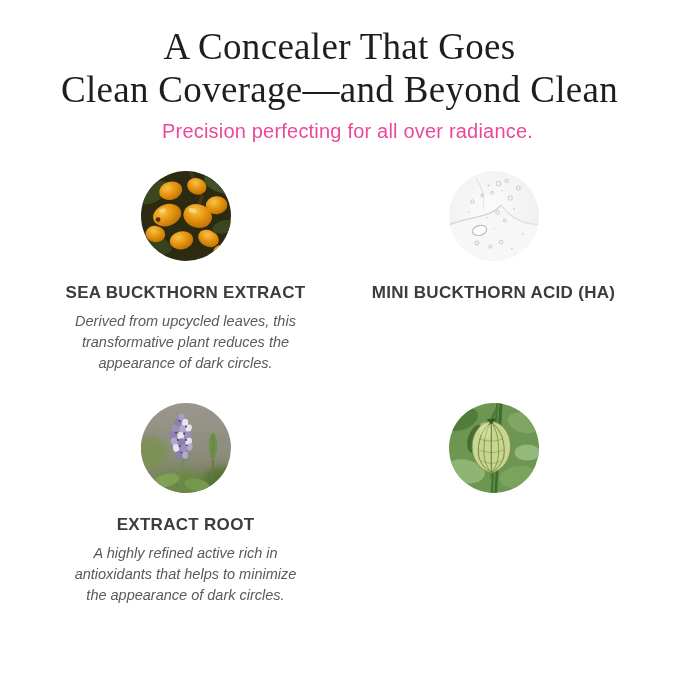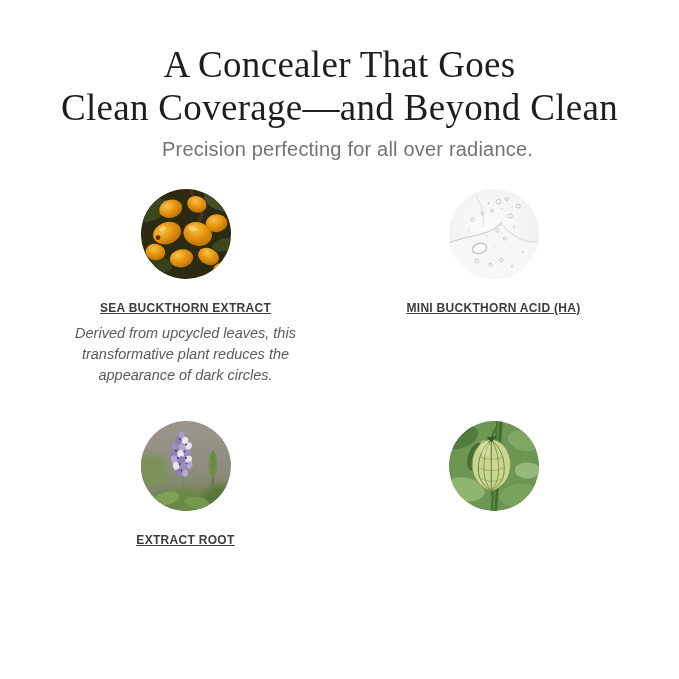--- a/index.html
+++ b/index.html
@@ -3,35 +3,35 @@
 <meta charset="utf-8">
 <style>
   html,body{margin:0;padding:0;background:#ffffff;}
   .page{
     width:679px;height:679px;
     background:#ffffff;
     font-family:"Liberation Sans","DejaVu Sans",sans-serif;
     overflow:hidden;
     box-sizing:border-box;
   }
-  .hero{ text-align:center; padding-top:44px; }
+  .hero{ text-align:center; padding-top:26px; }
   .hero h1{
     margin:0;
     font-family:"Liberation Serif","DejaVu Serif",serif;
     font-weight:400;
     font-size:37px;
     line-height:1.16;
     color:#1e1e1e;
     letter-spacing:0.3px;
   }
   .hero h1 span{ display:block; }
   .subtitle{
     margin:8px 0 0 16px;
     font-size:20px;
-    color:#737373;
+    color:#ec4899;
     letter-spacing:0.2px;
   }
   .grid{
     width:616px;
     margin:28px auto 0 auto;
     display:grid;
     grid-template-columns:308px 308px;
     grid-template-rows:232px auto;
   }
   .card{
@@ -43,26 +43,25 @@
   .photo{
     width:90px;height:90px;
     border-radius:50%;
     overflow:hidden;
     margin:0 0 22px 0;
     flex:none;
   }
   .photo svg{ display:block; width:90px; height:90px; }
   .card h3{
     margin:0;
-    font-size:12px;
+    font-size:17px;
     font-weight:700;
     color:#3c3c3e;
     letter-spacing:0.3px;
     white-space:nowrap;
-    text-decoration:underline;
   }
   .card p{
     margin:8px 0 0 0;
     font-size:14.5px;
     line-height:21px;
     color:#5a5a5c;
     white-space:pre-line;
     font-style:italic;
   }
 </style>
@@ -211,20 +210,23 @@
               <circle cx="48" cy="34" r="1.1"></circle>
             <circle cx="41" cy="41" r="1.2"></circle>
               <circle cx="50" cy="41" r="1.1"></circle>
             <circle cx="43" cy="48" r="1.1"></circle>
               <circle cx="51" cy="47" r="1"></circle>
             <circle cx="45" cy="55" r="1.1"></circle>
           </g>
         </svg>
       </figure>
       <h3>EXTRACT ROOT</h3>
+      <p>A highly refined active rich in
+antioxidants that helps to minimize
+the appearance of dark circles.</p>
     </div>
 
     <div class="card">
       <figure class="photo">
         <svg viewBox="0 0 100 100">
           <rect width="100" height="100" fill="#6d9653"></rect>
           <ellipse cx="13" cy="18" rx="20" ry="12" fill="#527c3c" transform="rotate(-20 13 18)"></ellipse>
           <ellipse cx="83" cy="22" rx="18" ry="11" fill="#7fa763" transform="rotate(15 83 22)"></ellipse>
           <ellipse cx="18" cy="76" rx="22" ry="13" fill="#8fb573" transform="rotate(10 18 76)"></ellipse>
           <ellipse cx="76" cy="82" rx="20" ry="12" fill="#7aa35e" transform="rotate(-10 76 82)"></ellipse>

